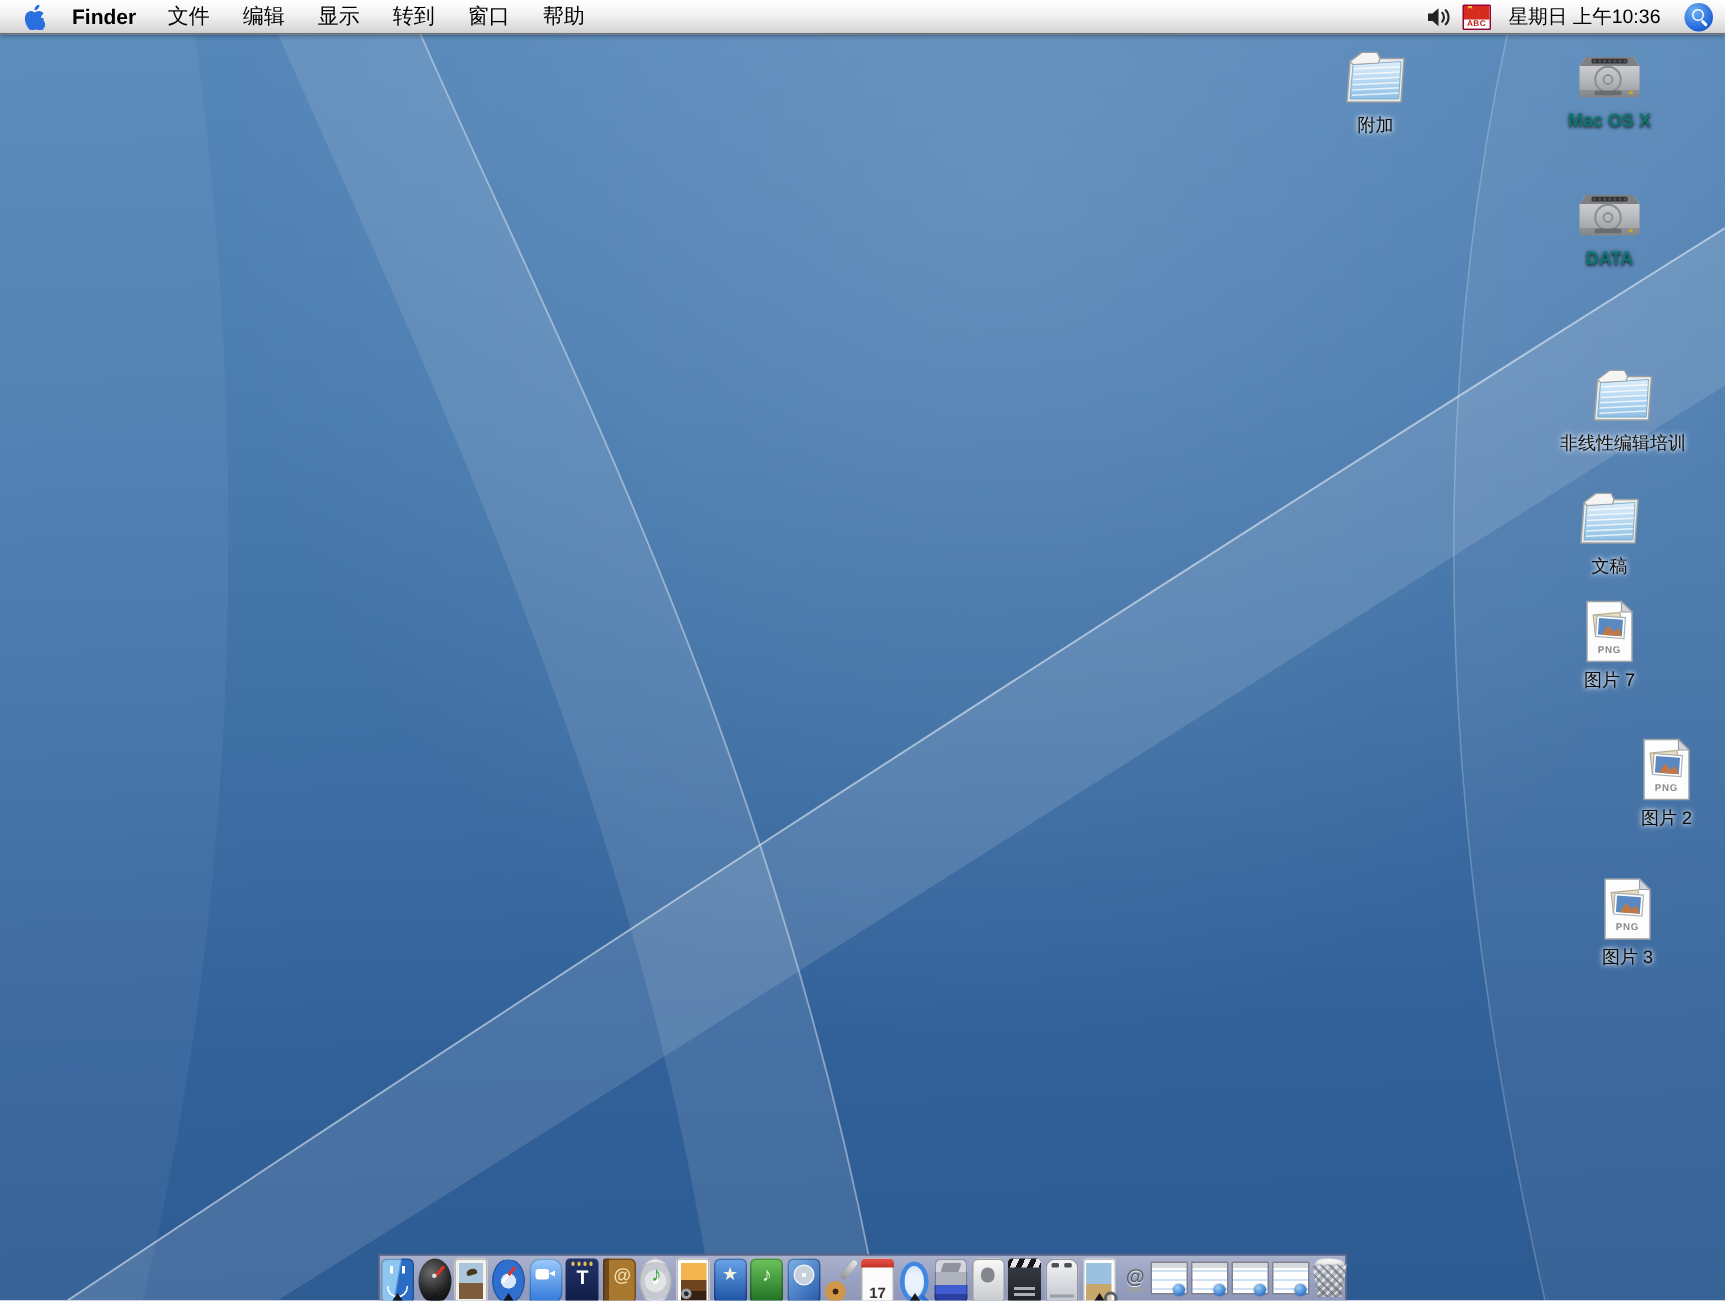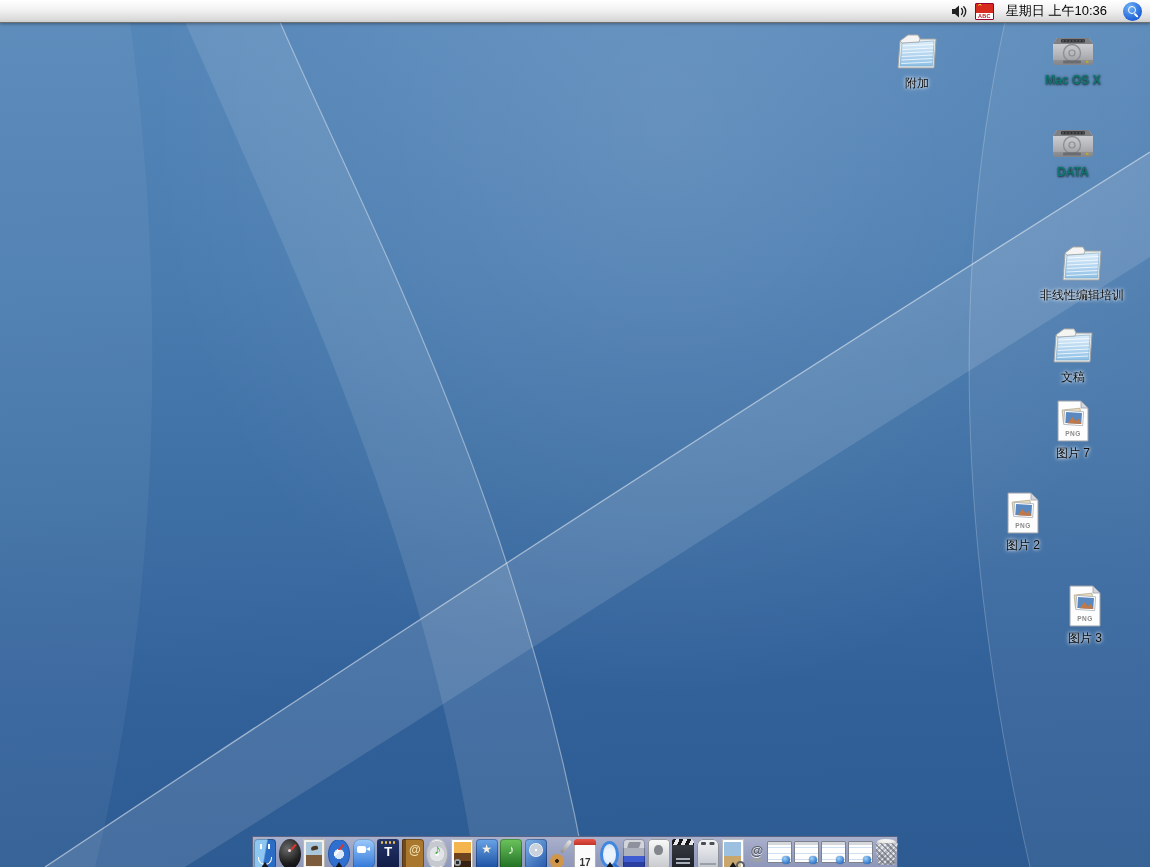--- a/index.html
+++ b/index.html
@@ -196,20 +196,35 @@
     <path d="M185,0 C300,260 425,520 475,845 L585,845 C515,470 365,195 280,0 Z" fill="rgba(255,255,255,0.10)"></path>
     <path d="M280,0 C365,195 515,470 585,845" fill="none" stroke="rgba(255,255,255,0.40)" stroke-width="1.2"></path>
     <path d="M45,845 C360,635 760,375 1150,130 L1150,235 C775,470 425,695 185,845 Z" fill="rgba(255,255,255,0.12)"></path>
     <path d="M45,845 C360,635 760,375 1150,130" fill="none" stroke="rgba(255,255,255,0.5)" stroke-width="1.3"></path>
     <path d="M1150,0 L1150,845 L1030,845 C965,560 945,275 1005,0 Z" fill="rgba(255,255,255,0.06)"></path>
     <path d="M1005,0 C945,275 965,560 1030,845" fill="none" stroke="rgba(255,255,255,0.22)" stroke-width="1"></path>
   </svg>
 </div>
 
 <div class="menubar">
+  <div class="mb-left">
+    <div class="apple">
+      <svg class="icon-gfx" width="14" height="17" viewBox="0 0 17 21">
+        <path fill="#2a6fe0" d="M13.9 11.1c0-2.4 2-3.6 2.1-3.7-1.1-1.7-2.9-1.9-3.5-2-1.5-.2-2.9.9-3.7.9-.8 0-1.9-.9-3.2-.9C4 5.5 2.4 6.4 1.5 7.9c-1.9 3.3-.5 8.2 1.4 10.9.9 1.3 2 2.8 3.4 2.7 1.4-.1 1.9-.9 3.5-.9s2.1.9 3.5.9c1.5 0 2.4-1.3 3.3-2.6 1-1.5 1.5-3 1.5-3.1-.1 0-2.2-1-2.2-4.7z"></path>
+        <path fill="#2a6fe0" d="M11.5 3.3c.7-.9 1.2-2.1 1.1-3.3-1 0-2.3.7-3 1.6-.7.8-1.3 2-1.1 3.2 1.1.1 2.3-.6 3-1.5z"></path>
+      </svg>
+    </div>
+    <div class="mb-app">Finder</div>
+    <div class="mb-item">文件</div>
+    <div class="mb-item">编辑</div>
+    <div class="mb-item">显示</div>
+    <div class="mb-item">转到</div>
+    <div class="mb-item">窗口</div>
+    <div class="mb-item">帮助</div>
+  </div>
   <div class="mb-right">
     <svg class="icon-gfx" width="18" height="15" viewBox="0 0 18 15">
       <polygon points="1,5 4,5 8,1.5 8,13.5 4,10 1,10" fill="#222"></polygon>
       <path d="M10.5 4.5 C12 6 12 9 10.5 10.5 M12.8 2.8 C15.3 5.2 15.3 9.8 12.8 12.2" stroke="#222" stroke-width="1.4" fill="none" stroke-linecap="round"></path>
     </svg>
     <div class="ime">
       <div class="ime-flag"></div>
       <div class="ime-abc">ABC</div>
     </div>
     <div class="mb-clock">星期日 上午10:36</div>
@@ -313,21 +328,21 @@
 <div class="dicon" style="left:1038px;top:400px;width:70px;">
   <div style="position:relative;">
     <svg class="icon-gfx" width="36" height="42">
         <use href="#sym-png"></use>
       </svg>
     <div class="png-badge">PNG</div>
   </div>
   <div class="lbl">图片 7</div>
 </div>
 
-<div class="dicon" style="left:988px;top:492px;width:70px;">
+<div class="dicon" style="left:1076px;top:492px;width:70px;">
   <div style="position:relative;">
     <svg class="icon-gfx" width="36" height="42">
         <use href="#sym-png"></use>
       </svg>
     <div class="png-badge">PNG</div>
   </div>
   <div class="lbl">图片 2</div>
 </div>
 
 <div class="dicon" style="left:1050px;top:585px;width:70px;">

